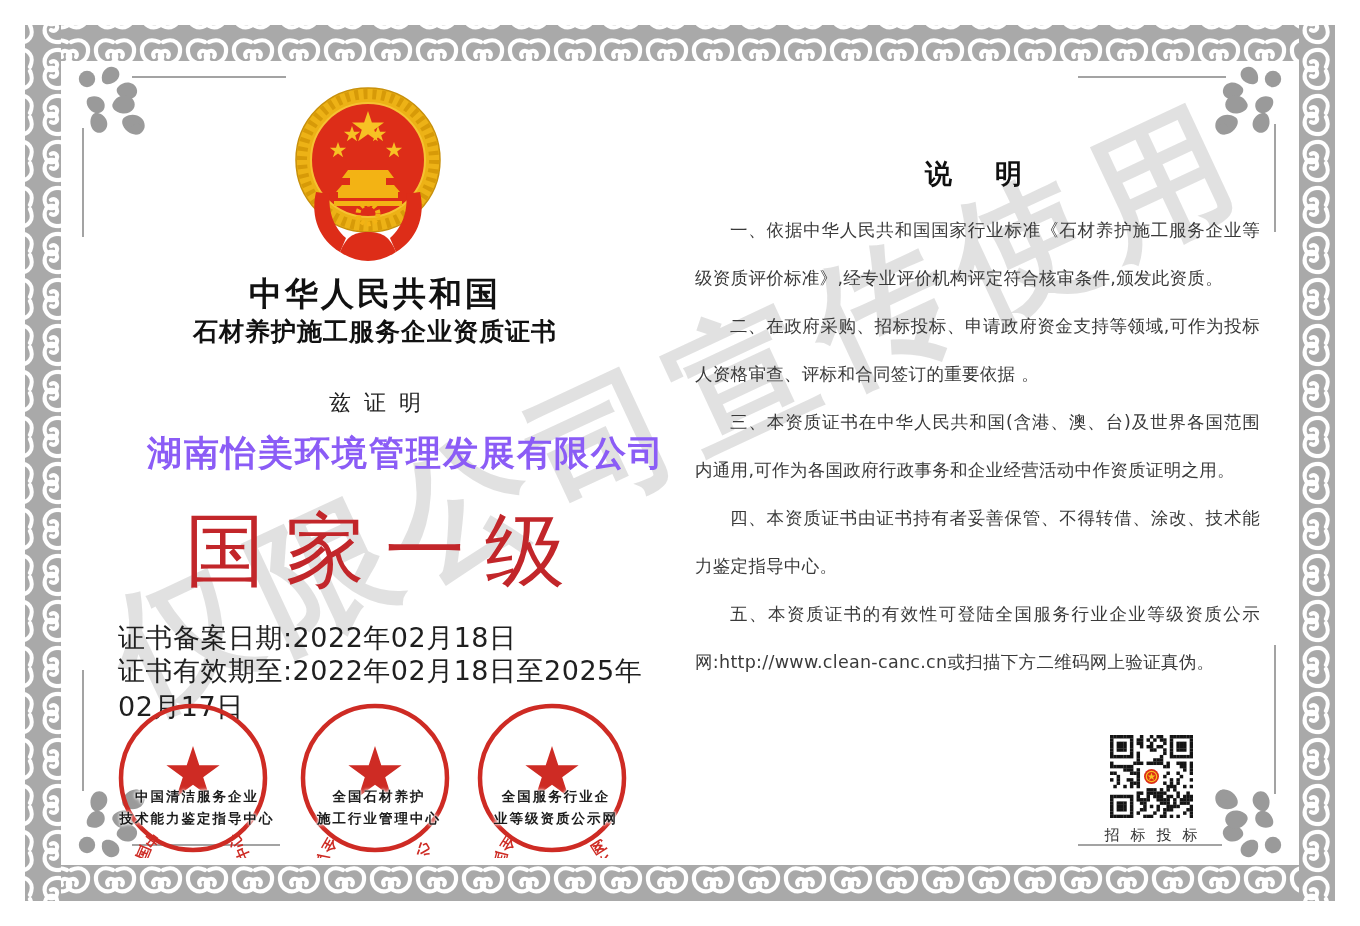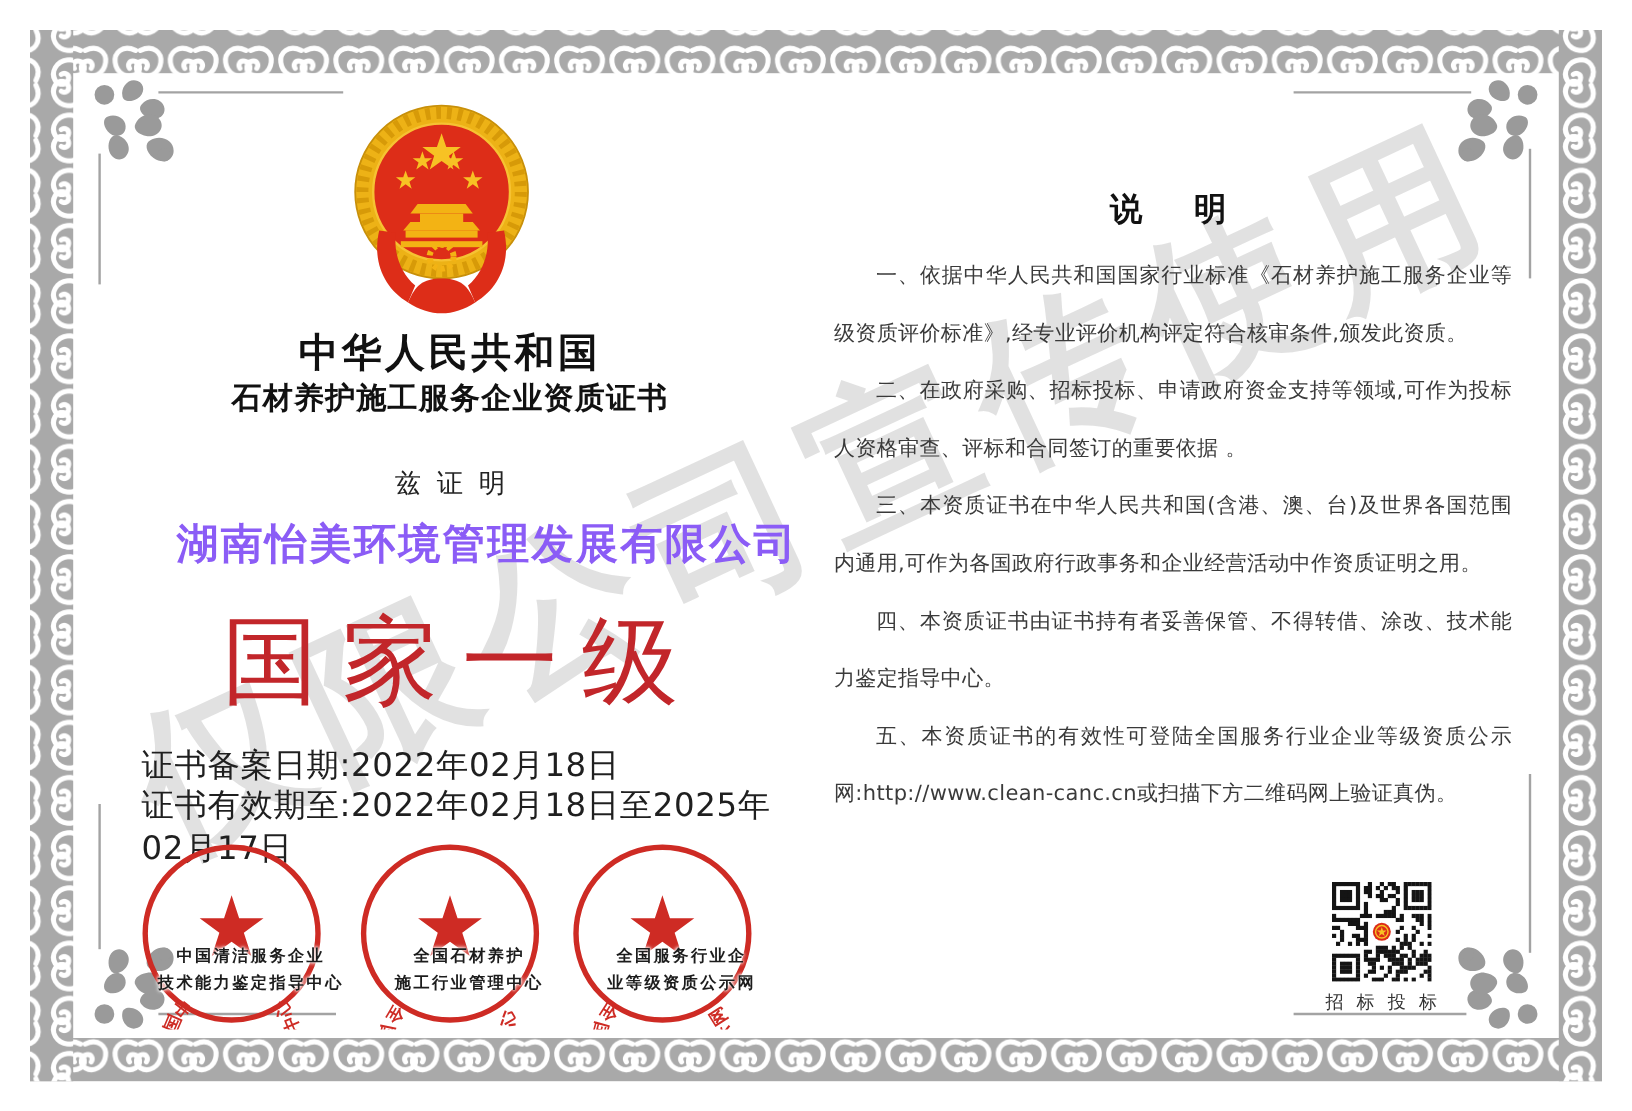--- a/index.html
+++ b/index.html
@@ -25,21 +25,21 @@
            font-size:22px;letter-spacing:13px;padding-left:13px;box-sizing:border-box;color:#222;}
   .company{position:absolute;left:0;top:430px;width:100%;text-align:right;
            font-size:35px;font-weight:700;letter-spacing:2px;color:#8b5cf6;}
   .grade{position:absolute;left:0;top:498px;width:100%;text-align:center;
          font-family:"DejaVu Serif","Liberation Serif",serif;
          font-size:80px;font-weight:400;letter-spacing:20px;padding-left:20px;
          box-sizing:border-box;color:var(--grade-red,#c2262a);}
   .date-line{position:absolute;left:33px;font-size:27px;color:#1f1f1f;letter-spacing:0.5px;}
   .d1{top:620px;} .d2{top:653px;}
   .seal{position:absolute;width:190px;height:170px;top:694px;}
-  .seal .cap{position:absolute;left:16px;width:100%;text-align:center;font-size:13.5px;
+  .seal .cap{position:absolute;left:4px;width:100%;text-align:center;font-size:13.5px;
              font-weight:600;letter-spacing:2px;color:#1c1c1c;
              text-shadow:0 0 2px #fff,0 0 3px #fff,0 0 4px #fff;}
   .cap1{top:94px;} .cap2{top:116px;}
   .s1{left:13px;} .s2{left:195px;} .s3{left:372px;}
   .certno{position:absolute;right:4px;top:98px;font-size:17.5px;letter-spacing:0.5px;text-align:right;width:100%;}
   .certno .lbl{color:#262626;}
   .certno .val{color:var(--accent-red,#c43a2b);}
   .notes-head{position:absolute;left:0;top:156px;width:100%;text-align:center;
               font-size:27px;font-weight:700;letter-spacing:8px;color:#111;}
   .notes{position:absolute;left:0;top:206px;width:565px;}

